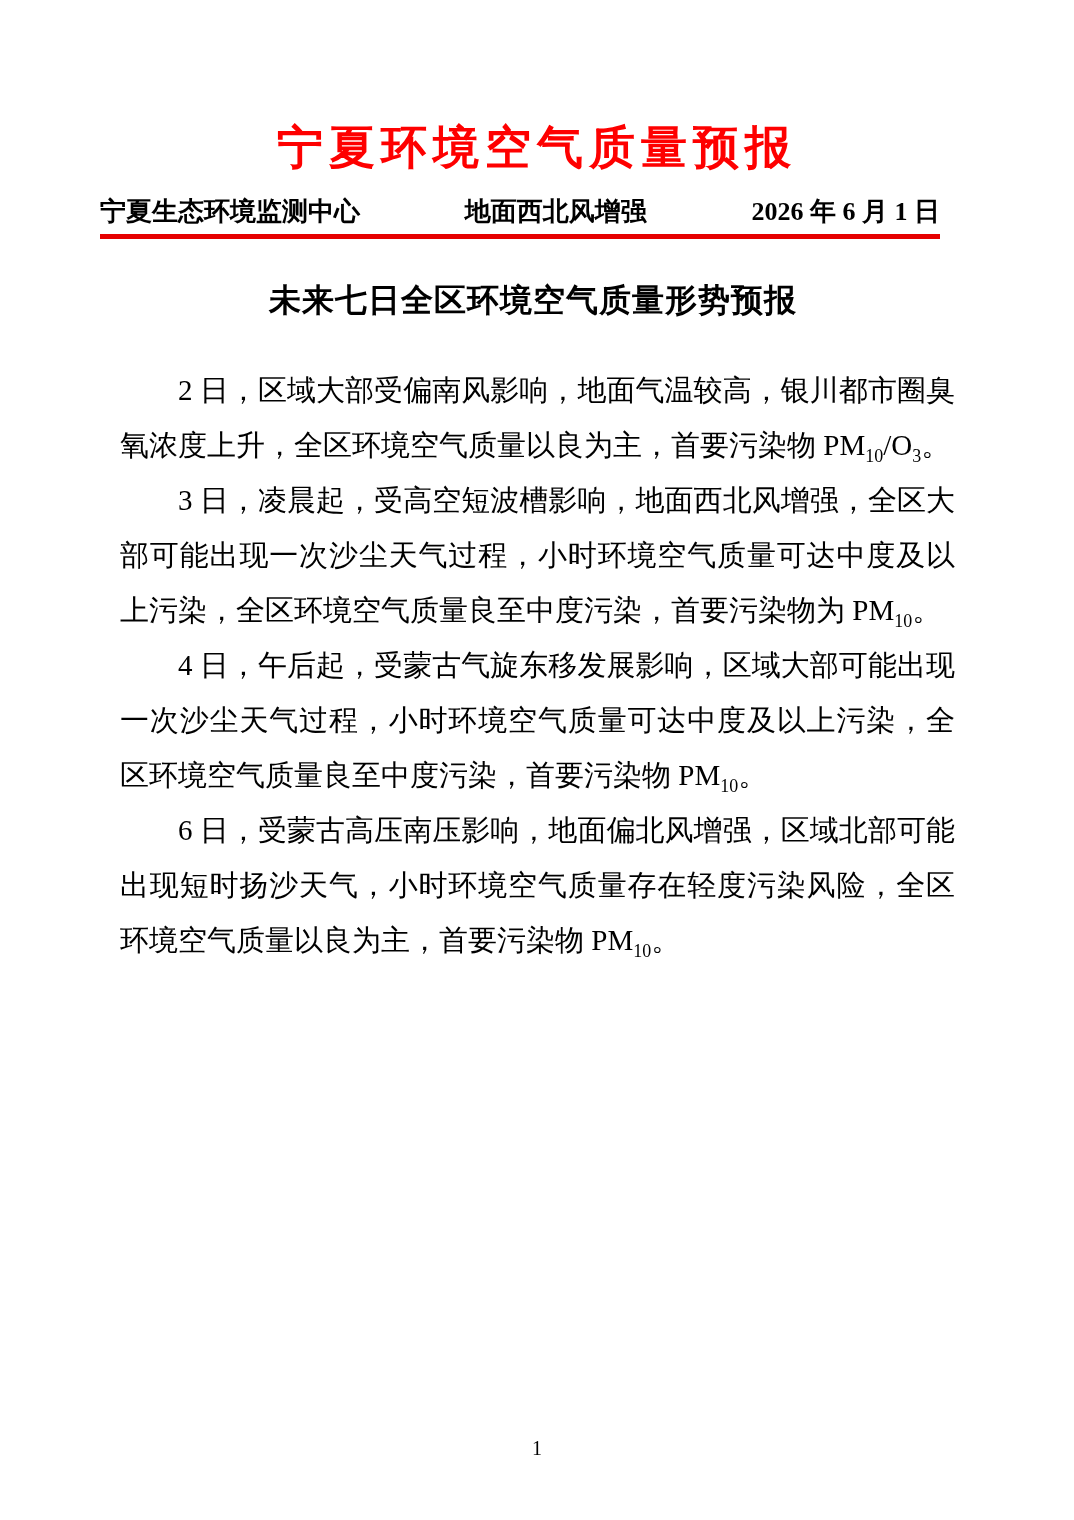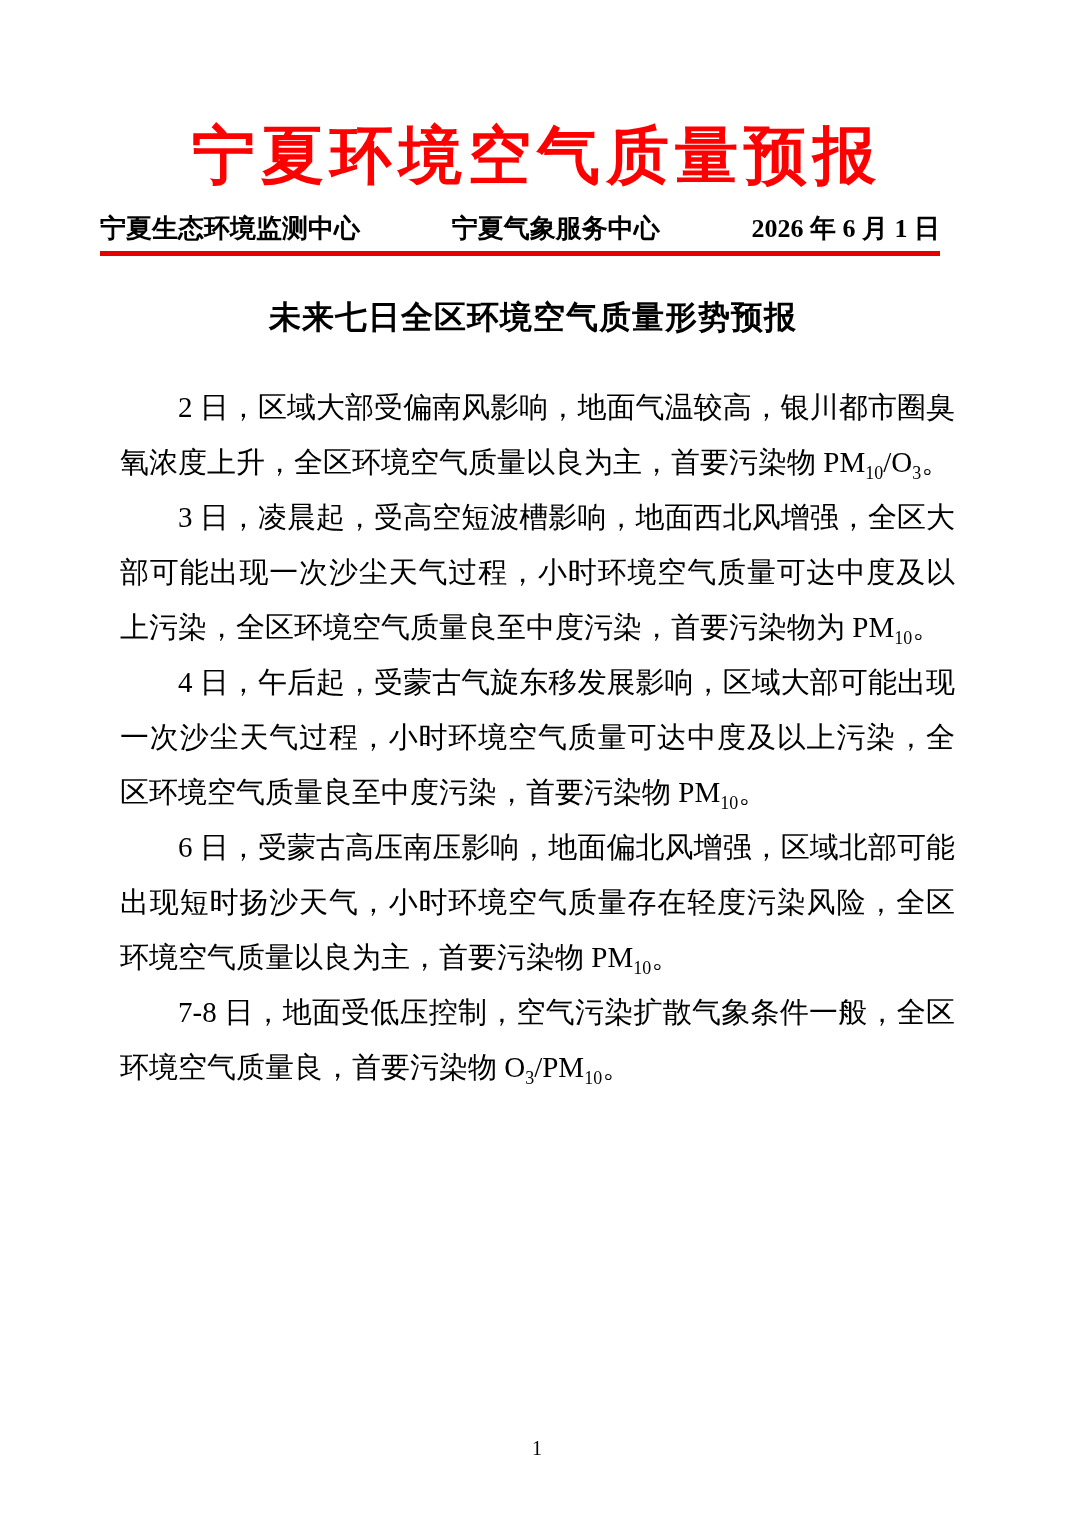--- a/index.html
+++ b/index.html
@@ -15,21 +15,21 @@
     background: #ffffff;
     box-sizing: border-box;
     padding-top: 125px;
     overflow: hidden;
     color: var(--text-black, #000);
     font-family: "Liberation Serif", "DejaVu Serif", serif;
   }
   .title {
     margin: 0;
     text-align: center;
-    font-size: 63px;
+    font-size: 46px;
     line-height: 1;
     font-weight: bold;
     letter-spacing: 6px;
     color: var(--title-red, #fe0000);
     font-family: "Liberation Serif", "DejaVu Serif", serif;
   }
   .issue {
     margin-top: 28px;
     text-align: center;
     font-size: 26px;
@@ -95,31 +95,30 @@
 </head>
 <body>
 
 <div class="page">
 
   <h1 class="title">宁夏环境空气质量预报</h1>
 
 
   <div class="masthead">
     <span class="org">宁夏生态环境监测中心</span>
-    <span class="org">宁夏气象服务中心</span>
+    <span class="org">地面西北风增强</span>
     <span class="date">2026 年 6 月 1 日</span>
   </div>
 
   <div class="rule"></div>
 
   <h2 class="section-title">未来七日全区环境空气质量形势预报</h2>
 
   <div class="body-text">
       <p><span>2 日，区域大部受偏南风影响，地面气温较高，银川都市圈臭氧浓度上升，全区环境空气质量以良为主，首要污染物 PM</span><sub>10</sub><span>/O</span><sub>3</sub><span>。</span></p>
       <p><span>3 日，凌晨起，受高空短波槽影响，地面西北风增强，全区大部可能出现一次沙尘天气过程，小时环境空气质量可达中度及以上污染，全区环境空气质量良至中度污染，首要污染物为 PM</span><sub>10</sub><span>。</span></p>
       <p><span>4 日，午后起，受蒙古气旋东移发展影响，区域大部可能出现一次沙尘天气过程，小时环境空气质量可达中度及以上污染，全区环境空气质量良至中度污染，首要污染物 PM</span><sub>10</sub><span>。</span></p>
       <p><span>6 日，受蒙古高压南压影响，地面偏北风增强，区域北部可能出现短时扬沙天气，小时环境空气质量存在轻度污染风险，全区环境空气质量以良为主，首要污染物 PM</span><sub>10</sub><span>。</span></p>
-      <p><span>7-8 日，地面受低压控制，空气污染扩散气象条件一般，全区环境空气质量良，首要污染物 O</span><sub>3</sub><span>/PM</span><sub>10</sub><span>。</span></p>
     </div>
 
   <div class="page-number">1</div>
 
 </div>
 
 </body></html>

